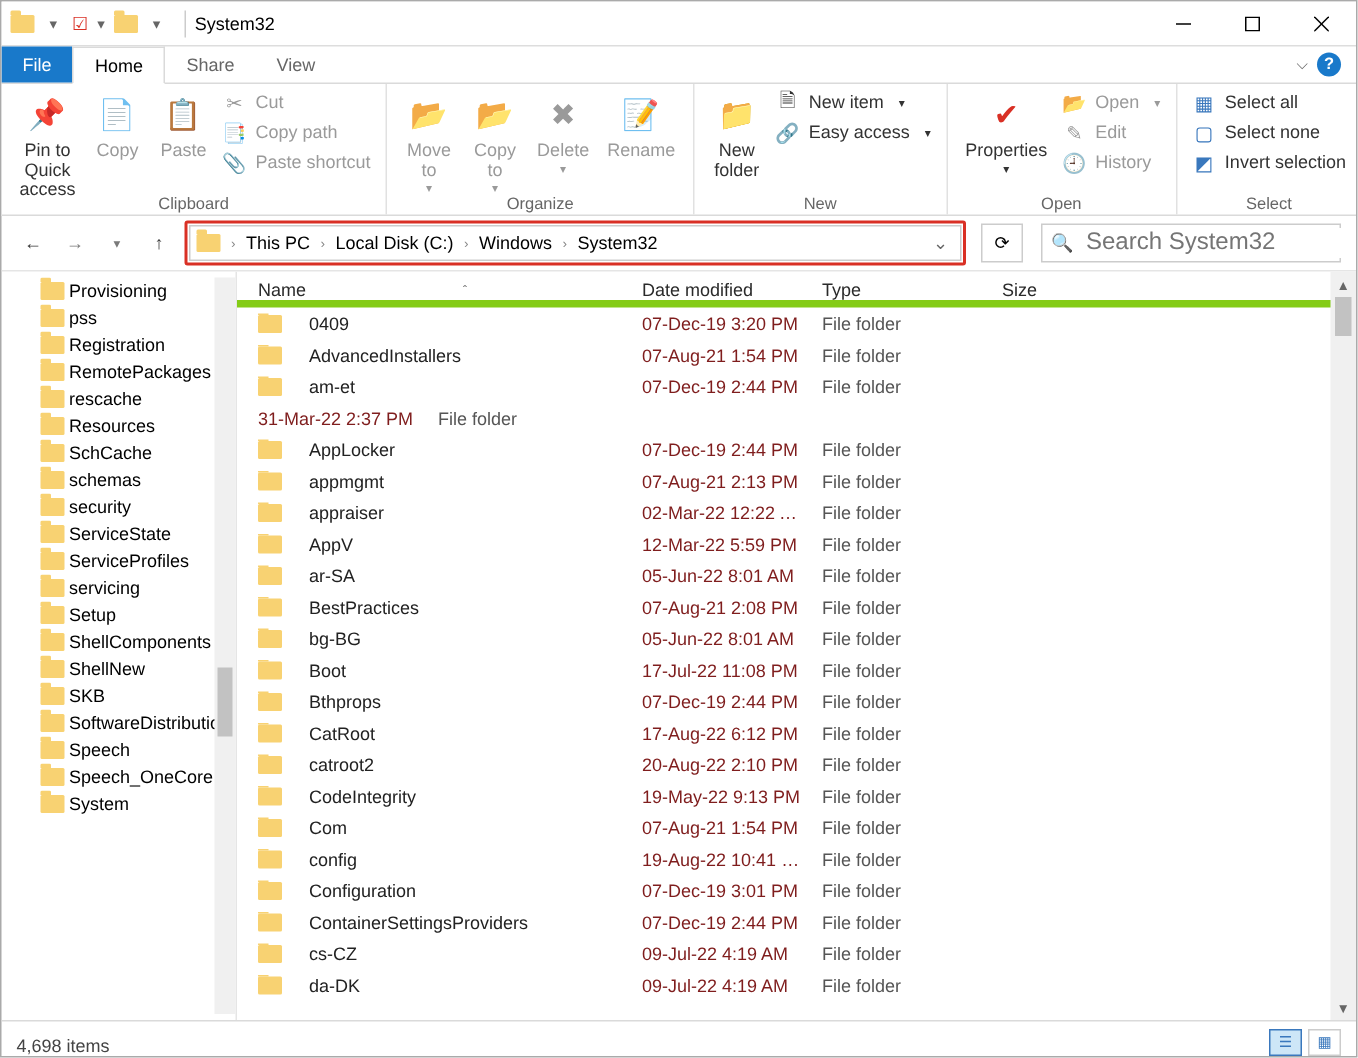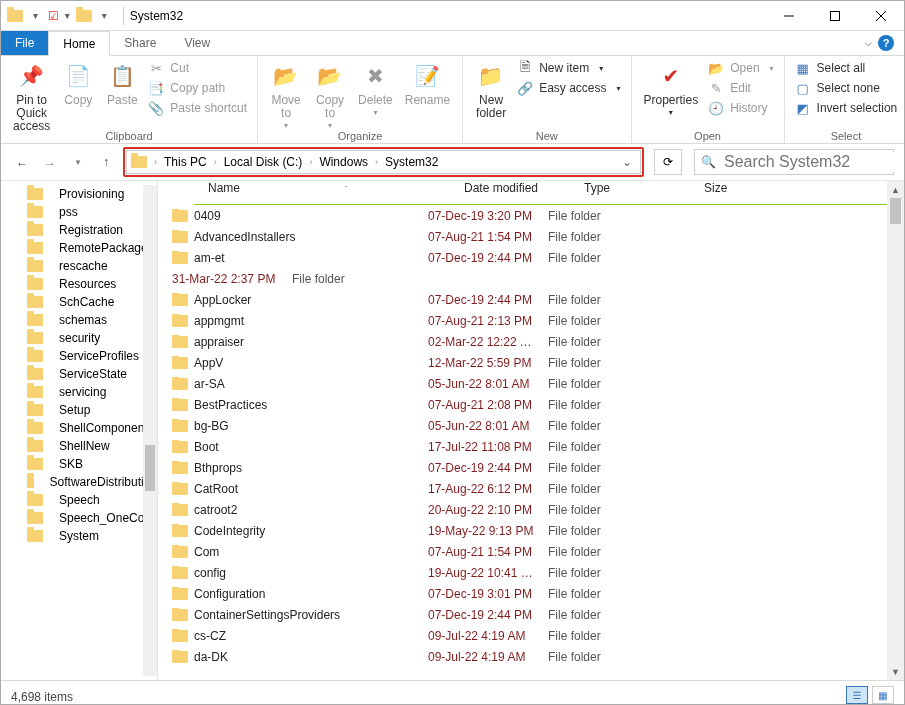--- a/index.html
+++ b/index.html
@@ -46,37 +46,37 @@
   .crumb { display: flex; align-items: center; padding: 0 4px; }
   .crumb-sep { color: #888; font-size: 9px; padding: 0 3px; }
   .addr-drop { width: 18px; height: 24px; display: flex; align-items: center; justify-content: center; color: #666; }
   .refresh-btn { width: 28px; height: 26px; border: 1px solid #ccc; display: flex; align-items: center; justify-content: center; margin-left: 4px; }
   .searchbox { width: 200px; height: 26px; border: 1px solid #ccc; margin-left: 6px; display: flex; align-items: center; padding: 0 6px; color: #666; gap: 6px; }
   .searchbox input { border: none; outline: none; flex: 1; color: #666; font-size: 16px; }
 
   
   .body { flex: 1; display: flex; overflow: hidden; border-top: 1px solid #e5e5e5; }
   .navpane { width: 157px; border-right: 1px solid #e5e5e5; overflow: hidden; position: relative; padding-top: 4px; }
-  .tree-item { display: flex; align-items: center; gap: 16px; padding: 2px 0 2px 26px; white-space: nowrap; overflow: hidden; }
+  .tree-item { display: flex; align-items: center; gap: 3px; padding: 2px 0 2px 26px; white-space: nowrap; overflow: hidden; }
   .tree-item .fico { font-size: 14px; }
   .nav-scroll { position: absolute; right: 0; top: 4px; bottom: 4px; width: 14px; background: #f0f0f0; }
   .nav-thumb { position: absolute; left: 2px; right: 2px; top: 260px; height: 46px; background: #c2c2c2; }
 
   .listpane { flex: 1; display: flex; flex-direction: column; position: relative; overflow: hidden; }
-  .cols { display: flex; align-items: flex-start; height: 24px; border-bottom: 1px solid #84cc16; padding-left: 8px; margin-left: 36px; }
+  .cols { display: flex; align-items: flex-end; height: 24px; border-bottom: 5px solid #84cc16; padding-left: 8px; }
   .col { padding: 0 6px; color: #2a2a2a; display: flex; align-items: center; }
   .col.name { flex: 0 0 256px; justify-content: space-between; }
   .col.date { flex: 0 0 120px; }
   .col.type { flex: 0 0 120px; }
   .col.size { flex: 0 0 80px; }
   .sort-ind { font-size: 8px; color: #666; margin: 0 auto; }
   .rows { overflow: hidden; }
   .row { display: flex; align-items: center; height: 21px; padding-left: 8px; }
   .cell { padding: 0 6px; color: #222; overflow: hidden; text-overflow: ellipsis; white-space: nowrap; }
-  .cell.name { flex: 0 0 256px; display: flex; align-items: center; gap: 6px; }
+  .cell.name { flex: 0 0 256px; display: flex; align-items: center; gap: 18px; }
   .cell.date { flex: 0 0 120px; color: #7f1d1d; }
   .cell.type { flex: 0 0 120px; color: #555; }
   .cell.size { flex: 0 0 80px; }
   .list-scroll { position: absolute; right: 0; top: 0; bottom: 0; width: 17px; background: #f0f0f0; display: flex; flex-direction: column; align-items: center; }
   .list-scroll .arrow { height: 17px; width: 100%; display: flex; align-items: center; justify-content: center; color: #666; font-size: 9px; }
   .list-scroll .track { flex: 1; width: 100%; position: relative; }
   .list-scroll .thumb { position: absolute; left: 3px; right: 3px; top: 0; height: 26px; background: #c2c2c2; }
 
   
   .statusbar { height: 24px; border-top: 1px solid #dadada; display: flex; align-items: flex-end; padding: 0 10px; color: #444; }
@@ -315,25 +315,25 @@
       <div class="tree-item">
         <span class="fldr fico"></span>
         <span>schemas</span>
       </div>
       <div class="tree-item">
         <span class="fldr fico"></span>
         <span>security</span>
       </div>
       <div class="tree-item">
         <span class="fldr fico"></span>
+        <span>ServiceState</span>
+      </div>
+      <div class="tree-item">
+        <span class="fldr fico"></span>
         <span>ServiceProfiles</span>
-      </div>
-      <div class="tree-item">
-        <span class="fldr fico"></span>
-        <span>ServiceState</span>
       </div>
       <div class="tree-item">
         <span class="fldr fico"></span>
         <span>servicing</span>
       </div>
       <div class="tree-item">
         <span class="fldr fico"></span>
         <span>Setup</span>
       </div>
       <div class="tree-item">

